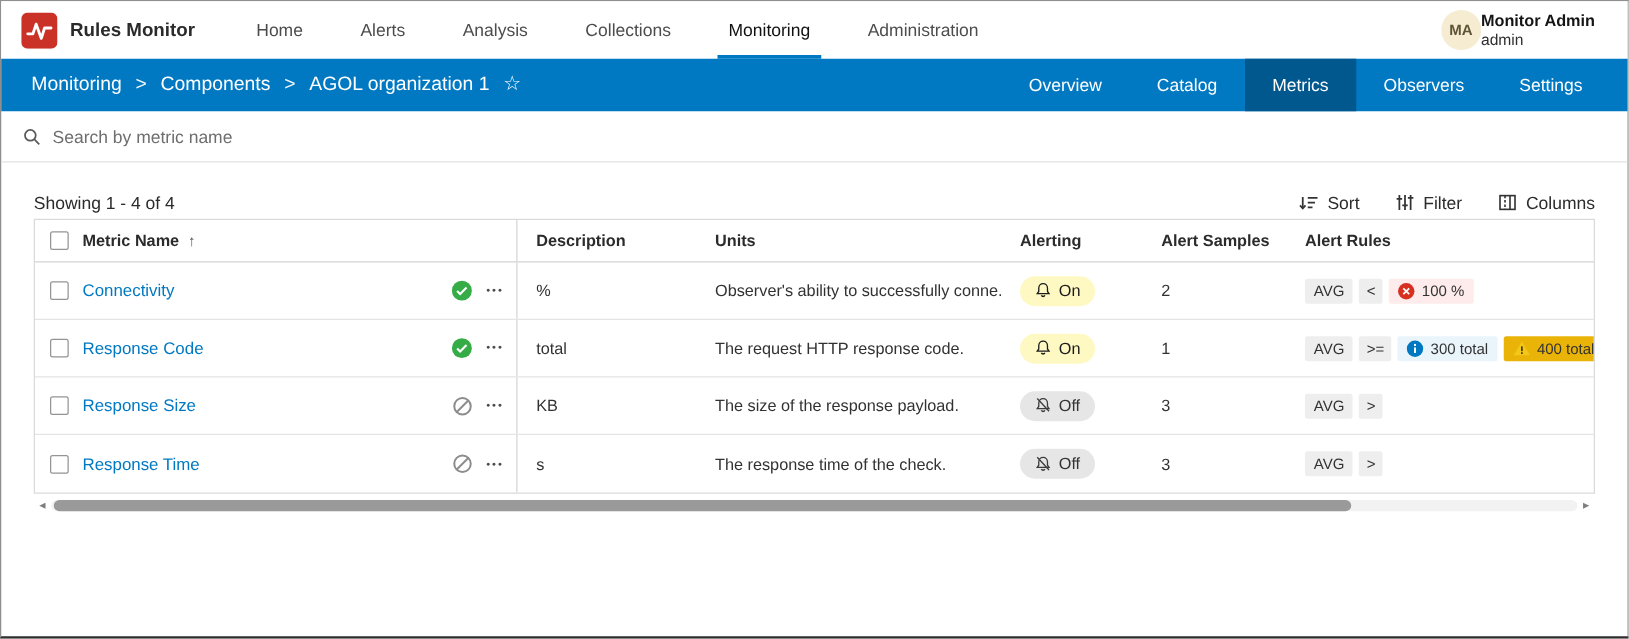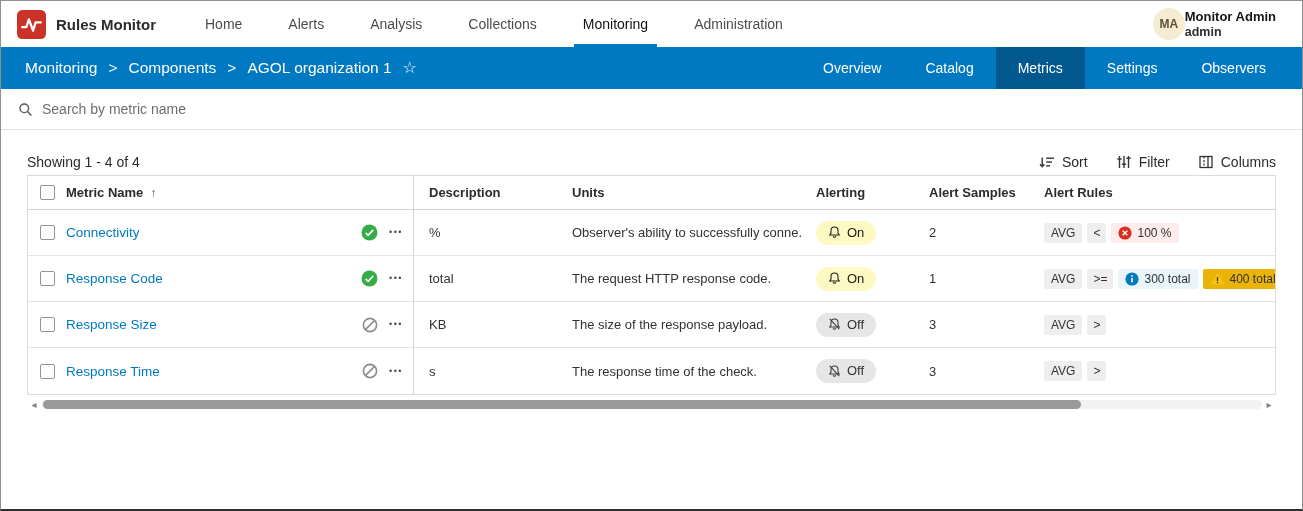--- a/index.html
+++ b/index.html
@@ -12,21 +12,21 @@
   .brand{display:flex;align-items:center;gap:10px;padding:0 26px 0 16px}
   .logo{width:29px;height:29px;flex:0 0 auto}
   .brand-title{font-size:15px;font-weight:bold;color:#2b2b2b;white-space:nowrap}
   .topnav{display:flex;align-items:stretch}
   .nitem{display:flex;align-items:center;padding:0 23px;font-size:14px;color:#4c4c4c;position:relative;cursor:pointer;white-space:nowrap}
   .nitem.active{color:#111}
   .nitem.active::after{content:"";position:absolute;left:14px;right:14px;bottom:0;height:3px;background:#0079c2}
   .userarea{margin-left:auto;display:flex;align-items:center;padding-right:26px}
   .avatar{width:32px;height:32px;border-radius:50%;background:#f6ecd2;color:#5d5336;display:flex;align-items:center;justify-content:center;font-size:12px;font-weight:bold;cursor:pointer}
   .uname{font-size:13px;font-weight:bold;color:#151515;line-height:1.25}
-  .urole{font-size:12.5px;color:#2e2e2e;font-weight:bold}
+  .urole{font-size:12.5px;color:#2e2e2e;font-weight:normal}
 
   
   .bluebar{height:42px;flex:0 0 auto;background:#0079c2;display:flex;align-items:stretch;color:#fff}
   .crumbs{display:flex;align-items:center;padding-left:24px;font-size:15.5px;white-space:nowrap}
   .crumb{cursor:pointer}
   .crumb-sep{margin:0 11px;opacity:.95}
   .star{margin-left:11px;font-size:16px;cursor:pointer;line-height:1}
   .tabs{margin-left:auto;display:flex;align-items:stretch;margin-right:14px}
   .tab{display:flex;align-items:center;padding:0 22px;font-size:14px;cursor:pointer;white-space:nowrap}
   .tab.active{background:#00588f}
@@ -114,22 +114,22 @@
       <span class="crumb-sep">&gt;</span>
       <span class="crumb">Components</span>
       <span class="crumb-sep">&gt;</span>
       <span class="crumb">AGOL organization 1</span>
       <span class="star">☆</span>
     </div>
     <div class="tabs">
       <div class="tab">Overview</div>
       <div class="tab">Catalog</div>
       <div class="tab active">Metrics</div>
+      <div class="tab">Observers</div>
       <div class="tab">Settings</div>
-      <div class="tab">Observers</div>
     </div>
   </div>
 
   <div class="searchbar">
     <span>
       <svg width="15" height="15" viewBox="0 0 16 16">
           <circle cx="6.7" cy="6.7" r="4.6" fill="none" stroke="#595959" stroke-width="1.5"></circle>
           <line x1="10.2" y1="10.2" x2="14.3" y2="14.3" stroke="#595959" stroke-width="1.5"></line>
         </svg>
     </span>

